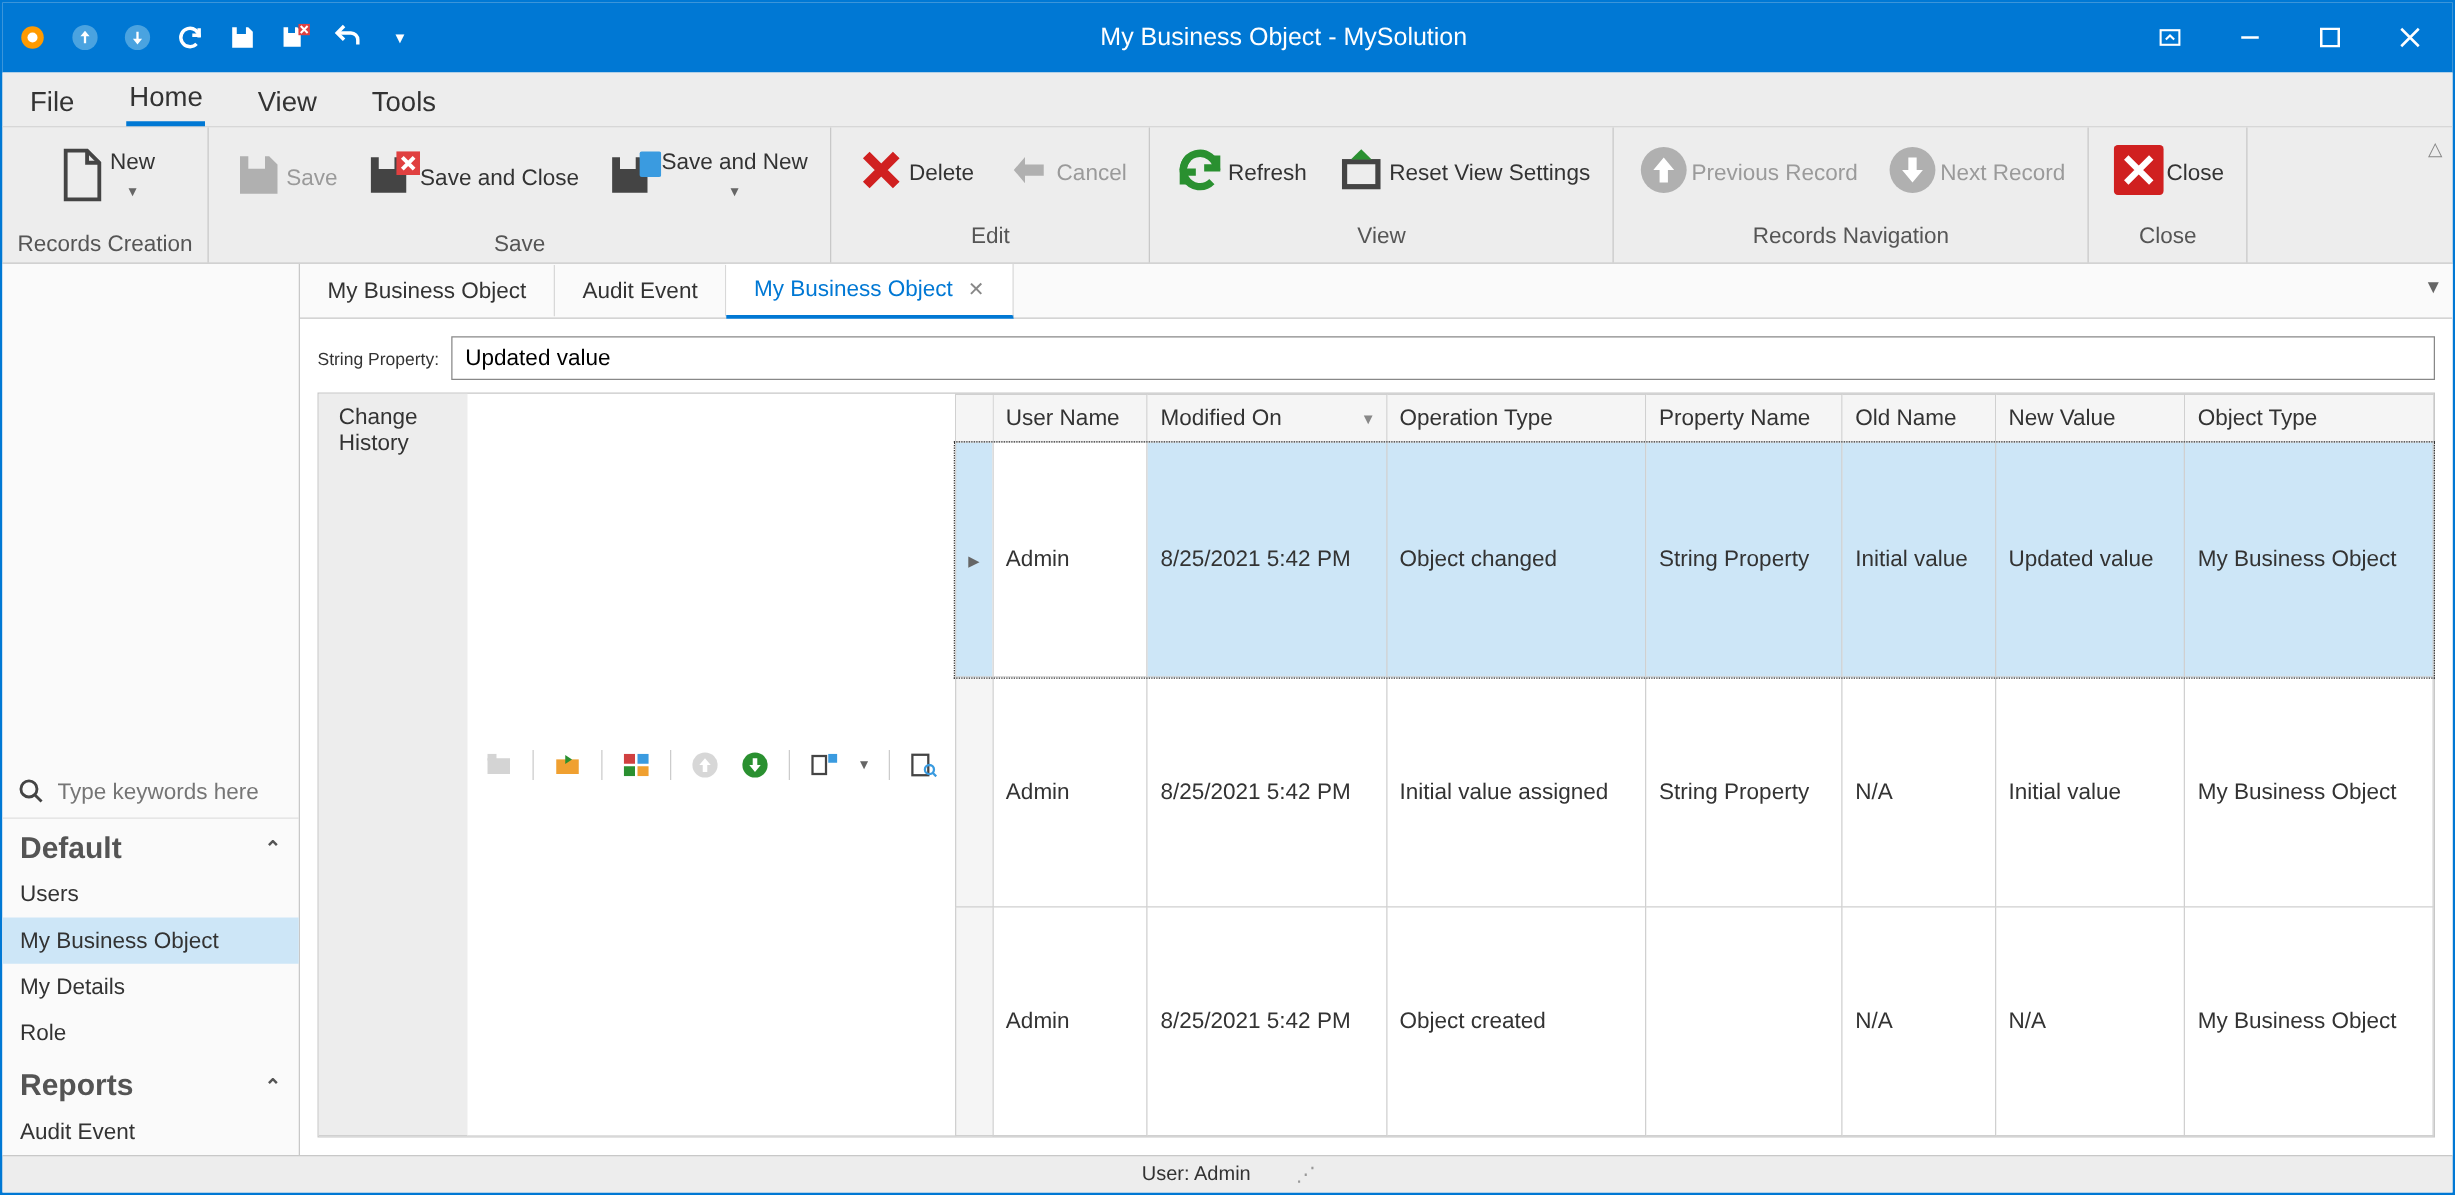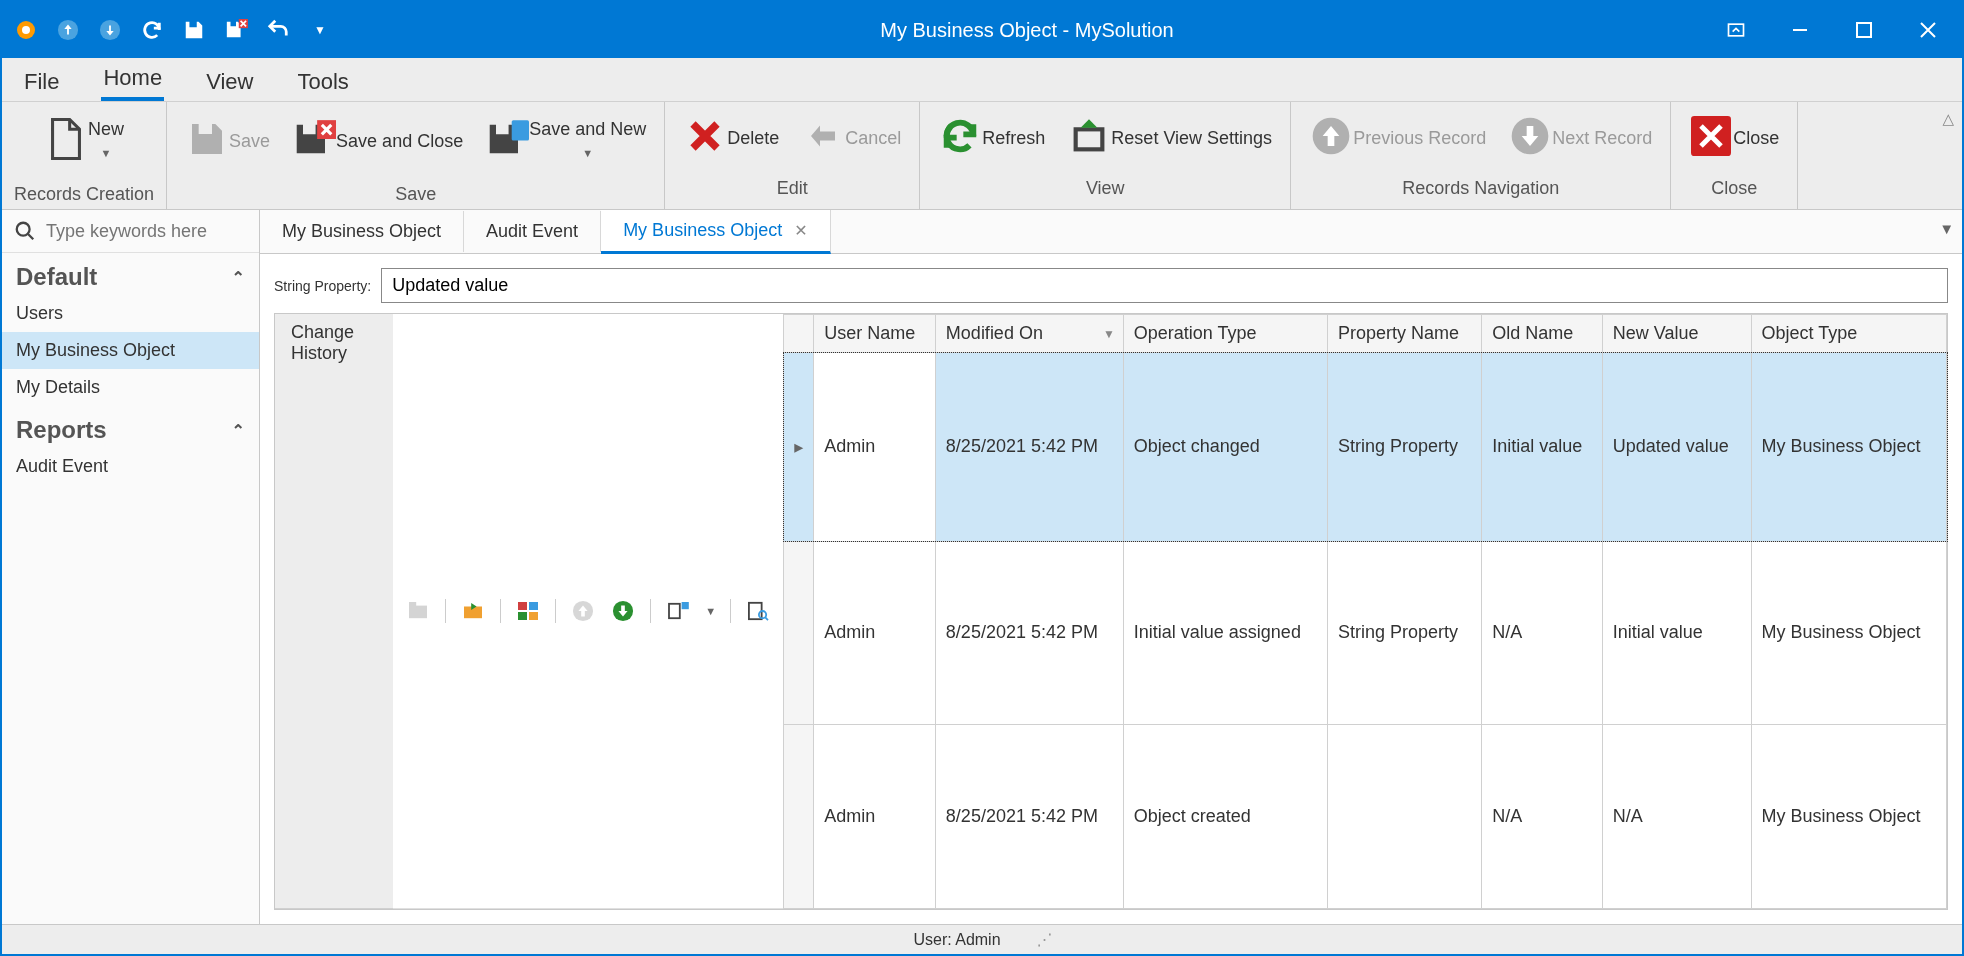--- a/index.html
+++ b/index.html
@@ -18,21 +18,21 @@
 .ribbon-group { border-right: 1px solid #c8c8c8; display: flex; flex-direction: column; align-items: center; padding: 8px 12px 4px 12px; }
 .ribbon-group .buttons { display: flex; gap: 10px; }
 .ribbon-btn { display: flex; flex-direction: row; align-items: center; justify-content: flex-start; min-width: 70px; padding: 4px 6px; cursor: pointer; text-align: center; }
 .ribbon-btn .ico { width: 44px; height: 44px; display: flex; align-items: center; justify-content: center; font-size: 34px; }
 .ribbon-btn .lbl { font-size: 18px; line-height: 22px; margin-top: 4px; }
 .ribbon-btn.gray .ico { color: #9a9a9a; }
 .ribbon-btn.gray .lbl { color: #9a9a9a; }
 .ribbon-group .group-label { font-size: 18px; color: #555; margin-top: 16px; }
 .ribbon .expand { position:absolute; right:8px; top:8px; color:#888; cursor:pointer;}
 .body-area { flex: 1; display: flex; overflow: hidden; background:#fff; }
-.sidebar { width: 258px; border-right: 1px solid #c8c8c8; background: #fafafa; display: flex; flex-direction: column; }
+.sidebar { width: 238px; border-right: 1px solid #c8c8c8; background: #fafafa; display: flex; flex-direction: column; justify-content: flex-end; }
 .search-row { display: flex; align-items: center; padding: 10px 12px; gap: 10px; border-bottom: 1px solid #e0e0e0; }
 .search-row input { border: none; background: transparent; font-size: 18px; flex: 1; outline: none; color: #888; }
 .nav-section-head { display: flex; align-items: center; justify-content: space-between; padding: 10px 14px 4px 14px; font-size: 24px; font-weight: 600; color: #545454; }
 .nav-item { padding: 8px 14px; font-size: 18px; cursor: pointer; }
 .nav-item.active { background: #cde6f7; }
 .main { flex: 1; display: flex; flex-direction: column; background: #fff; }
 .doc-tabs { display: flex; align-items: center; border-bottom: 1px solid #c8c8c8; background: #fafafa; position:relative;}
 .doc-tab { padding: 10px 22px; font-size: 18px; border-right: 1px solid #d8d8d8; cursor: pointer; display: flex; align-items: center; gap: 12px; }
 .doc-tab.active { color: #0078d4; background:#fff; border-bottom: 3px solid #0078d4; margin-bottom:-1px;}
 .doc-tab .close-x { color: #888; font-size: 16px; }
@@ -291,20 +291,21 @@
           </span>
         <input placeholder="Type keywords here" style="">
       </div>
       <div class="nav-section-head">
         <span>Default</span>
         <span style="font-size:16px;">⌃</span>
       </div>
       <div class="nav-item">Users</div>
       <div class="nav-item active">My Business Object</div>
       <div class="nav-item">My Details</div>
+      <div class="nav-item">Role</div>
       <div class="nav-section-head">
         <span>Reports</span>
         <span style="font-size:16px;">⌃</span>
       </div>
       <div class="nav-item">Audit Event</div>
     </div>
 
     <div class="main">
       <div class="doc-tabs">
         <div class="doc-tab">

